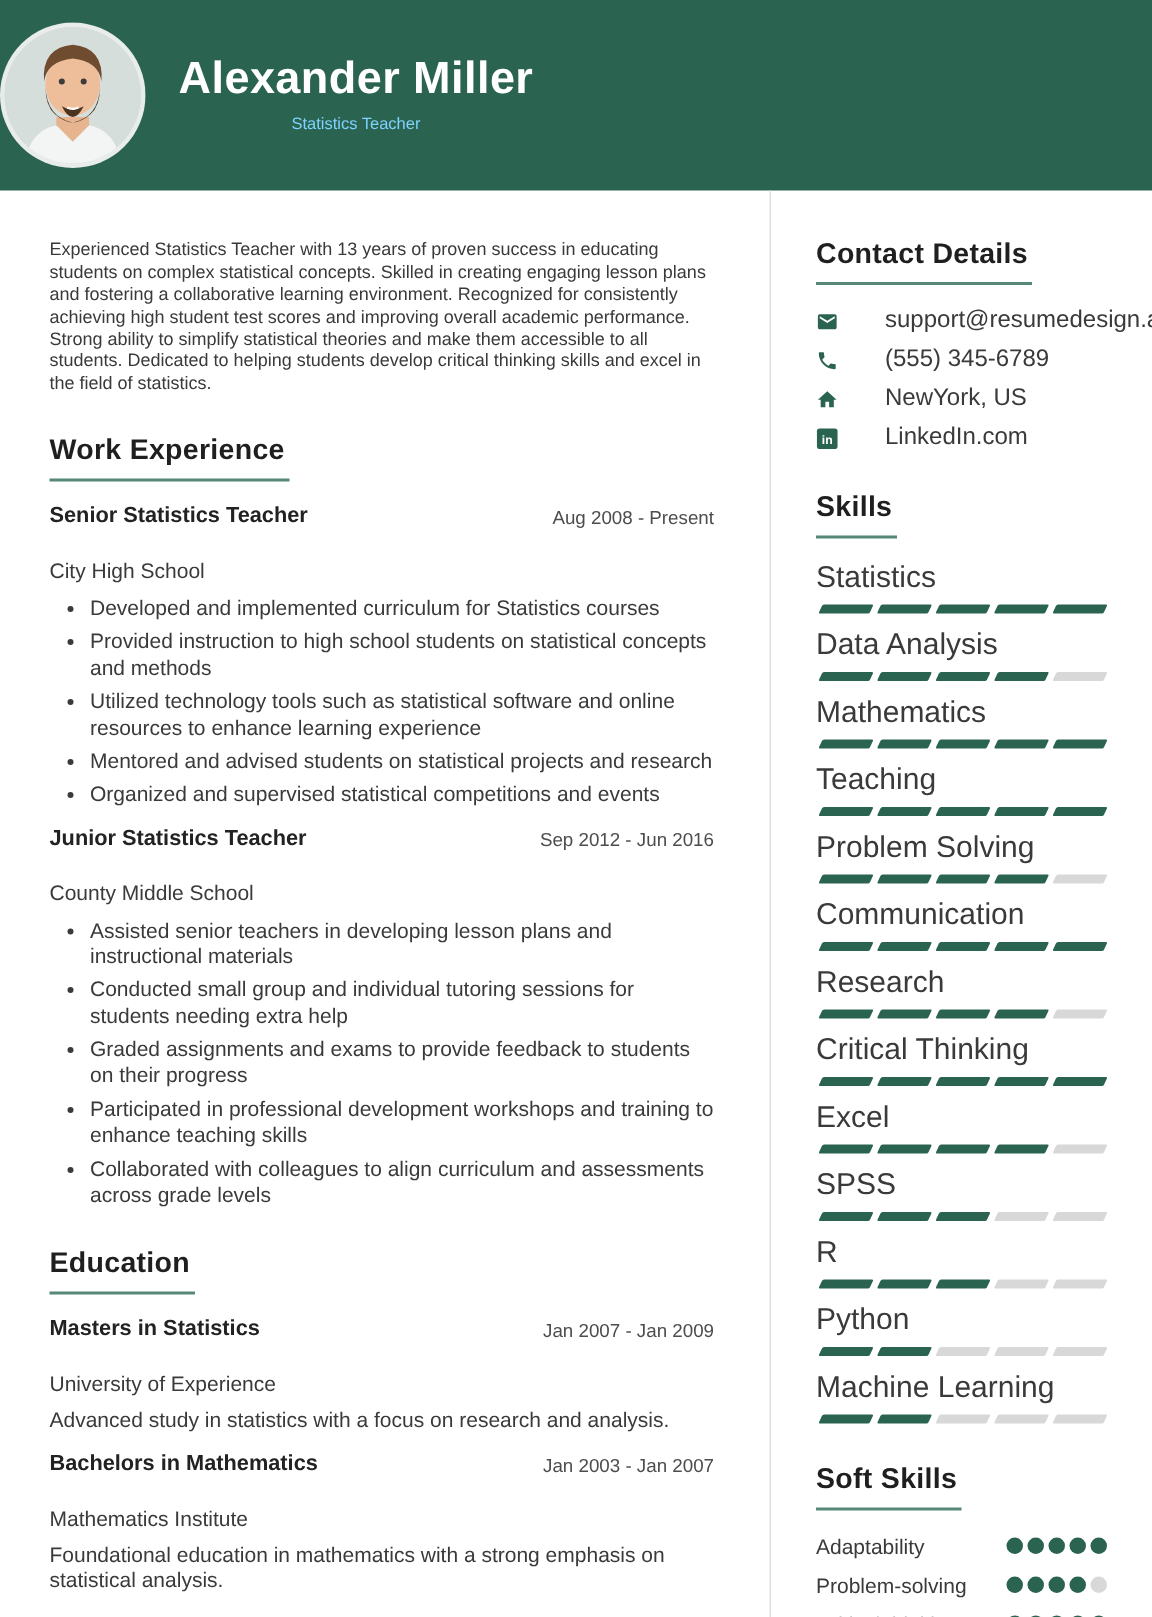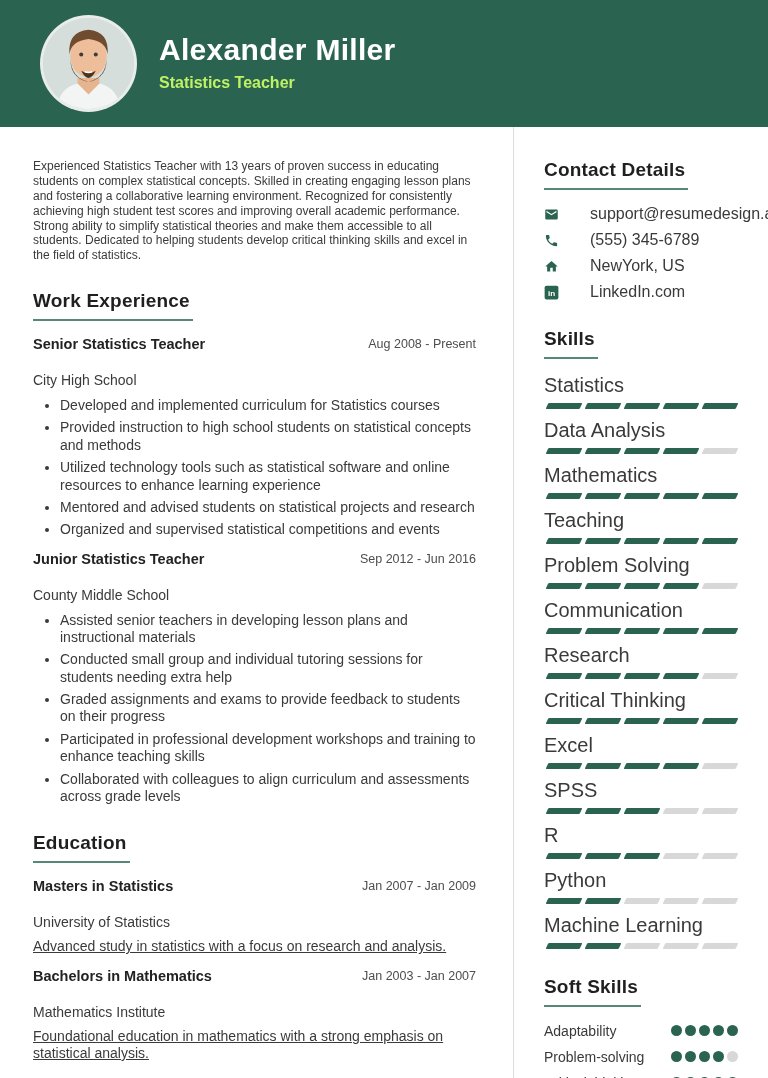--- a/index.html
+++ b/index.html
@@ -14,53 +14,53 @@
   *{box-sizing:border-box;}
   html,body{margin:0;padding:0;}
   body{
     width:768px;height:1078px;background:#fff;overflow:hidden;
     font-family:"Liberation Sans","DejaVu Sans",sans-serif;
     -webkit-font-smoothing:antialiased;
   }
   
   .header{
     background:var(--green);height:127px;display:flex;align-items:center;
-    padding-left:40px;
+    text-align:center;
   }
   .avatar{
     width:97px;height:97px;border-radius:50%;flex-shrink:0;
     border:3px solid rgba(255,255,255,.45);overflow:hidden;background:#d5ddd9;
   }
   .avatar svg{display:block;width:100%;height:100%;}
   .header-text{margin-left:22px;color:#fff;}
   .name{font-size:30px;font-weight:bold;letter-spacing:.3px;line-height:1;}
-  .role{font-size:16px;margin-top:9px;color:#bef264;font-weight:bold;}
+  .role{font-size:11px;margin-top:9px;color:#7dd3fc;}
   
   .main{display:flex;min-height:951px;}
   .col-left{width:513px;padding:32px 37px 40px 33px;}
   .col-right{width:255px;border-left:1px solid var(--divider);padding:32px 30px 40px 30px;}
   
   .section{margin-top:27px;}
   .section:first-child{margin-top:0;}
   .section-heading{
     display:table;font-size:19px;font-weight:bold;color:var(--text-dark);
     margin:0 0 15px 0;padding:0 3px 7px 0;border-bottom:2px solid var(--underline);
     letter-spacing:.2px;
   }
   
   .summary-text{font-size:12px;line-height:1.24;color:var(--text);margin:0;}
   .job{margin-bottom:6px;}
-  .job-head{display:flex;justify-content:space-between;align-items:center;}
+  .job-head{display:flex;justify-content:space-between;align-items:flex-end;}
   .job-title{font-size:14.5px;font-weight:bold;color:#222;}
   .job-dates{font-size:12.5px;color:var(--date);white-space:nowrap;}
   .job-company{font-size:14px;color:var(--text);margin-top:20px;}
   .job-bullets{margin:9px 0 12px 0;padding-left:27px;}
   .job-bullets li{font-size:14px;line-height:1.24;color:var(--text);margin-bottom:5px;}
   .edu{margin-bottom:12px;}
-  .edu-desc{font-size:14px;color:var(--text);margin:8px 0 0 0;line-height:1.24;text-decoration:underline;}
+  .edu-desc{font-size:14px;color:var(--text);margin:8px 0 0 0;line-height:1.24;}
   
   .contact-row{display:flex;align-items:center;gap:11px;margin-bottom:8px;}
   .contact-icon{width:35px;height:15px;flex-shrink:0;}
   .contact-icon svg{display:block;width:15px;height:15px;fill:var(--green);}
   .contact-text{font-size:16px;color:var(--text);}
   .skill{margin-bottom:10px;}
   .skill-name{font-size:20px;color:var(--text);margin-bottom:6px;}
   .skill-bar{display:flex;gap:5px;padding-left:3px;}
   .seg{width:34px;height:6px;background:var(--bar-empty);transform:skewX(-25deg);border-radius:1px;}
   .seg.filled{background:var(--green);}
@@ -137,21 +137,21 @@
     </div>
 
     <div class="section">
       <h2 class="section-heading">Education</h2>
       <div id="edu-list">
   <div class="edu">
     <div class="job-head">
       <span class="job-title">Masters in Statistics</span>
       <span class="job-dates">Jan 2007 - Jan 2009</span>
     </div>
-    <div class="job-company">University of Statistics</div>
+    <div class="job-company">University of Experience</div>
     <p class="edu-desc">Advanced study in statistics with a focus on research and analysis.</p>
   </div>
 
   <div class="edu">
     <div class="job-head">
       <span class="job-title">Bachelors in Mathematics</span>
       <span class="job-dates">Jan 2003 - Jan 2007</span>
     </div>
     <div class="job-company">Mathematics Institute</div>
     <p class="edu-desc">Foundational education in mathematics with a strong emphasis on statistical analysis.</p>

